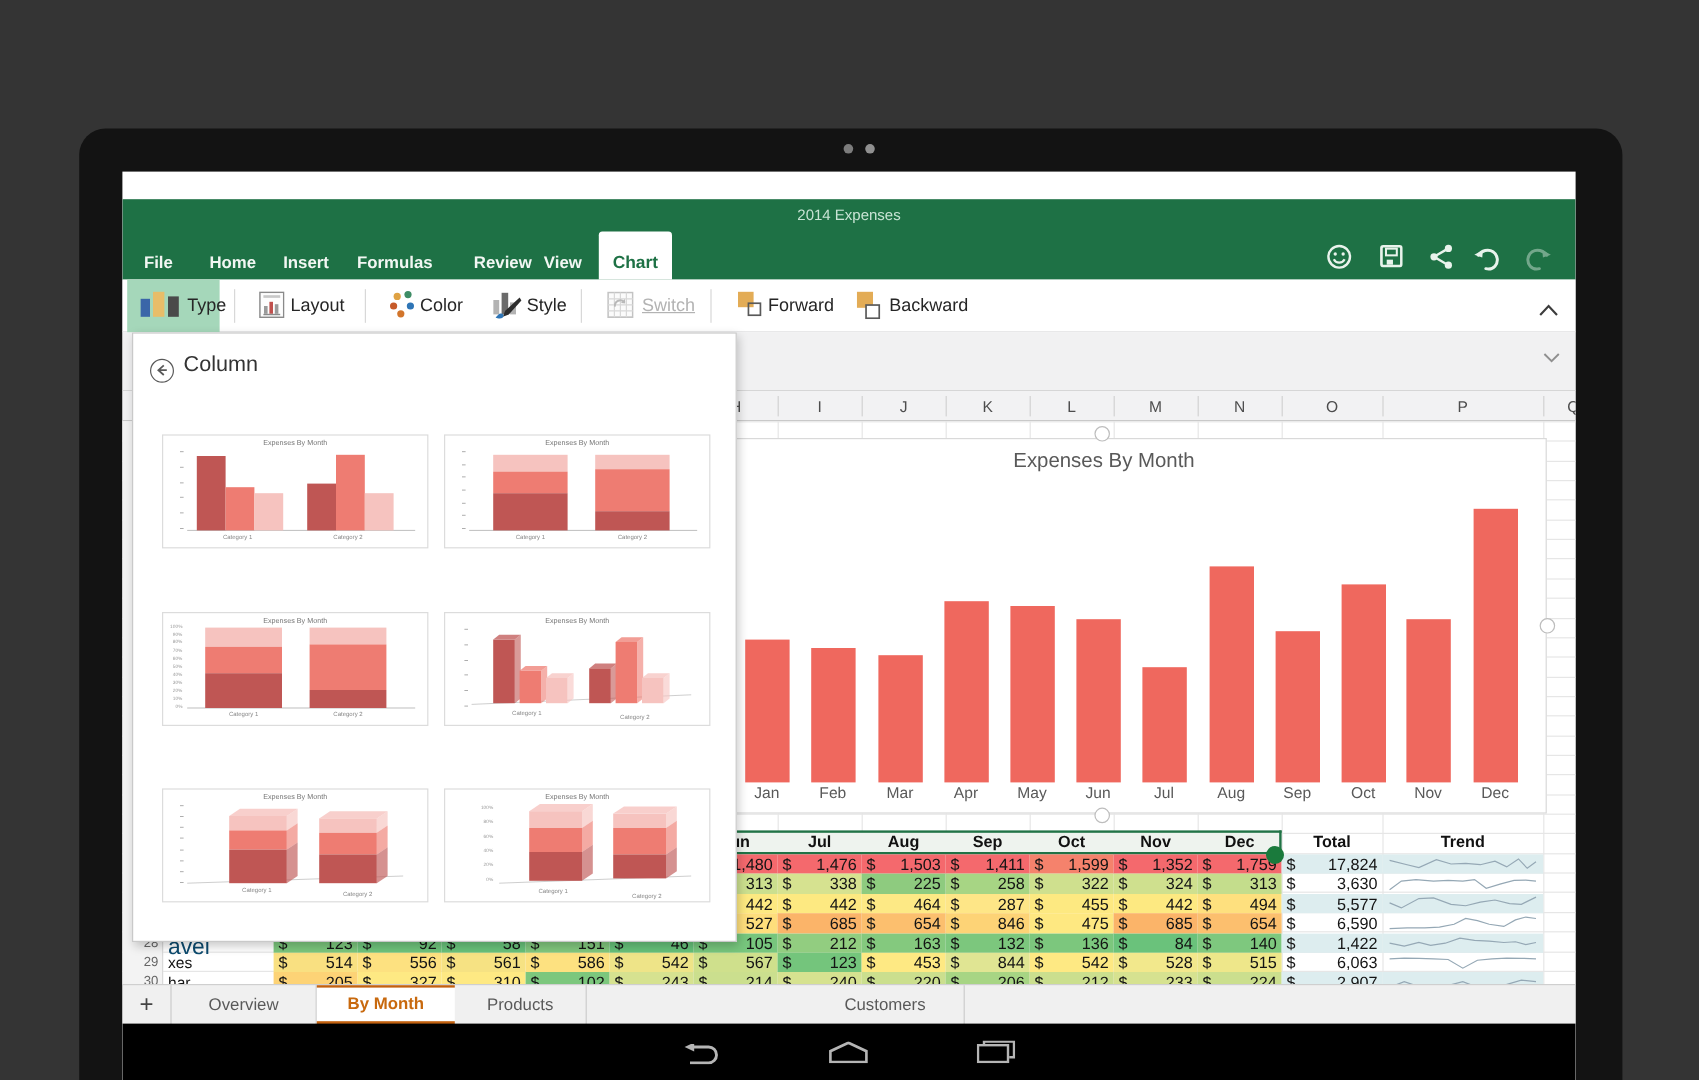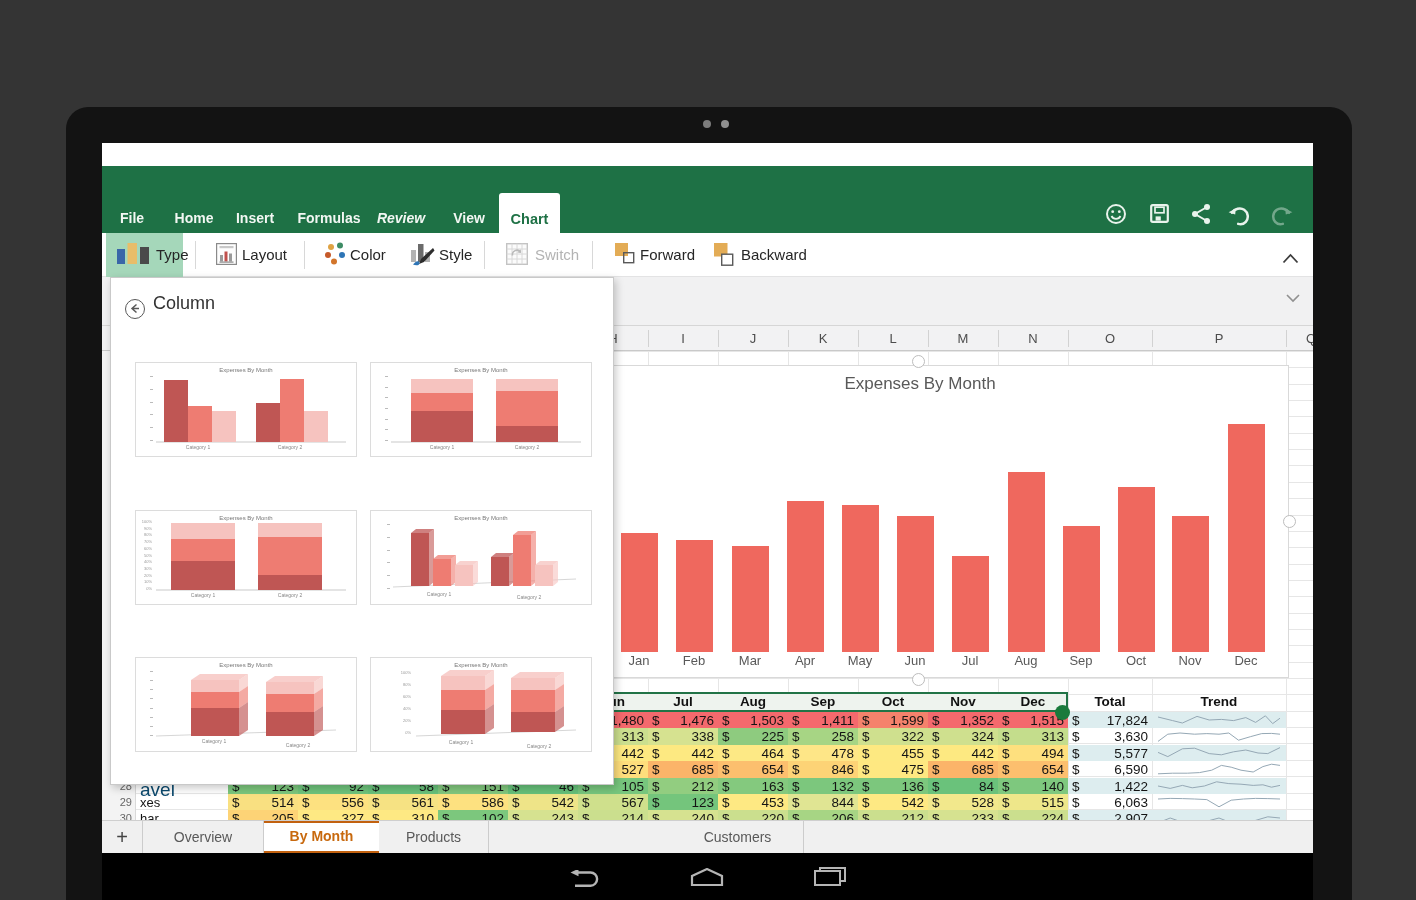--- a/index.html
+++ b/index.html
@@ -16,21 +16,21 @@
   
   #appbar { position:absolute; left:0; top:23px; width:1211px; height:67px; background:#1e7145; }
   #doctitle { position:absolute; left:0; top:6px; width:1211px; text-align:center; color:#c9e4d5; font-size:12.5px; }
   .menu { position:absolute; top:41px; height:27px; line-height:22px; color:#f2f7f3; font-size:14px; font-weight:bold; text-align:center; transform:translateX(-50%); }
   #charttab { position:absolute; left:397px; top:27px; width:61px; height:40px; background:#ffffff; border-radius:3px 3px 0 0; color:#1e7145; font-size:14.5px; font-weight:bold; text-align:center; line-height:52px; }
   .gicon { position:absolute; top:37px; }
   
   #toolbar { position:absolute; left:0; top:90px; width:1211px; height:44px; background:#ffffff; border-bottom:1px solid #e3e3e4; }
   #typebtn { position:absolute; left:4px; top:0; width:77px; height:44px; background:#a5d7ba; }
   .tbtext { position:absolute; top:13px; font-size:15px; color:#262626; }
-  .tbtext.dis { color:#b3b3b3; }
+  .tbtext.dis { color:#b3b3b3;text-decoration:underline; }
   .tbsep { position:absolute; top:8px; width:1px; height:28px; background:#d8d8d8; }
   .tbicon { position:absolute; top:9px; }
   
   #formulabar { position:absolute; left:0; top:134px; width:1211px; height:49px; background:#f1f1f2; border-bottom:1px solid #d6d6d6; }
   
   #colheads { position:absolute; left:0; top:183px; width:1211px; height:25px; background:#f2f2f3; border-bottom:1px solid #c9c9c9; }
   .colhead { position:absolute; top:5px; font-size:13px; color:#4d4d4d; transform:translateX(-50%); }
   .colsep { position:absolute; top:4px; width:1px; height:17px; background:#d2d2d2; }
   
   #grid { position:absolute; left:0; top:208px; width:1211px; height:469px; background:#ffffff; }
@@ -61,25 +61,26 @@
   #navbar { position:absolute; left:0; top:710px; width:1211px; height:47px; background:#000; }
 </style>
 </head>
 <body>
 <div id="stage">
   <div class="dot" style="left:703px;background:#7c7c7c;"></div>
   <div class="dot" style="left:721px;background:#909090;"></div>
   <div id="bezel"></div>
   <div id="screen">
     <div id="appbar">
+      <div id="doctitle">2014 Expenses</div>
       <div class="menu" style="left:30px;">File</div>
       <div class="menu" style="left:92px;text-align:center;">Home</div>
       <div class="menu" style="left:153px;">Insert</div>
       <div class="menu" style="left:227px;">Formulas</div>
-      <div class="menu" style="left:299px;font-style:italic;">Review</div>
+      <div class="menu" style="left:317px;">Review</div>
       <div class="menu" style="left:367px;">View</div>
       <div id="charttab">Chart</div>
       <svg class="gicon" style="left:1003px;" width="22" height="22" viewBox="0 0 22 22">
 <circle cx="11" cy="11" r="9" fill="none" stroke="#e9f3ec" stroke-width="2"></circle>
 <circle cx="7.7" cy="8.7" r="1.4" fill="#e9f3ec"></circle>
           <circle cx="14.3" cy="8.7" r="1.4" fill="#e9f3ec"></circle>
 <path d="M6.5 13 A5 5 0 0 0 15.5 13" fill="none" stroke="#e9f3ec" stroke-width="1.8"></path>
         </svg>
 <svg class="gicon" style="left:1048px;top:38px;" width="19" height="19" viewBox="0 0 19 19">
 <rect x="1.2" y="1.2" width="16.6" height="16.6" rx="1.5" fill="none" stroke="#e9f3ec" stroke-width="2.2"></rect>
@@ -264,21 +265,21 @@
 <div class="cell" style="left:756px;top:569.0px;width:70px;height:16.4px;background:#f5826c;">
           <span class="d">$</span>
           <span class="v">1,599</span>
         </div>
 <div class="cell" style="left:826px;top:569.0px;width:70px;height:16.4px;background:#f4696d;">
           <span class="d">$</span>
           <span class="v">1,352</span>
         </div>
 <div class="cell" style="left:896px;top:569.0px;width:70px;height:16.4px;background:#f4696d;">
           <span class="d">$</span>
-          <span class="v">1,515</span>
+          <span class="v">1,759</span>
         </div>
 <div class="cell" style="left:966px;top:569.0px;width:84px;height:16.4px;background:#ddedef;">
           <span class="d">$</span>
           <span class="v">17,824</span>
         </div>
 <div class="cell" style="left:1050px;top:569.0px;width:134px;height:16.4px;background:#ddedef;"><svg width="134" height="16" viewBox="0 0 134 16">
             <polyline points="6.0,5.0 20.6,8.6 30.4,11.0 45.0,4.4 57.2,8.0 69.4,7.4 81.6,8.6 93.8,5.6 103.6,10.4 113.4,3.8 120.7,11.6 128.0,6.2" fill="none" stroke="#95a8b5" stroke-width="1"></polyline>
           </svg></div>
 <div class="cell" style="left:476px;top:585.4px;width:70px;height:16.4px;background:#cbdf8e;">
           <span class="d">$</span>
@@ -322,21 +323,21 @@
 <div class="cell" style="left:546px;top:601.8px;width:70px;height:16.4px;background:#fde981;">
           <span class="d">$</span>
           <span class="v">442</span>
         </div>
 <div class="cell" style="left:616px;top:601.8px;width:70px;height:16.4px;background:#fde985;">
           <span class="d">$</span>
           <span class="v">464</span>
         </div>
 <div class="cell" style="left:686px;top:601.8px;width:70px;height:16.4px;background:#fee687;">
           <span class="d">$</span>
-          <span class="v">478</span>
+          <span class="v">287</span>
         </div>
 <div class="cell" style="left:756px;top:601.8px;width:70px;height:16.4px;background:#fde981;">
           <span class="d">$</span>
           <span class="v">455</span>
         </div>
 <div class="cell" style="left:826px;top:601.8px;width:70px;height:16.4px;background:#fde981;">
           <span class="d">$</span>
           <span class="v">442</span>
         </div>
 <div class="cell" style="left:896px;top:601.8px;width:70px;height:16.4px;background:#fee07e;">

